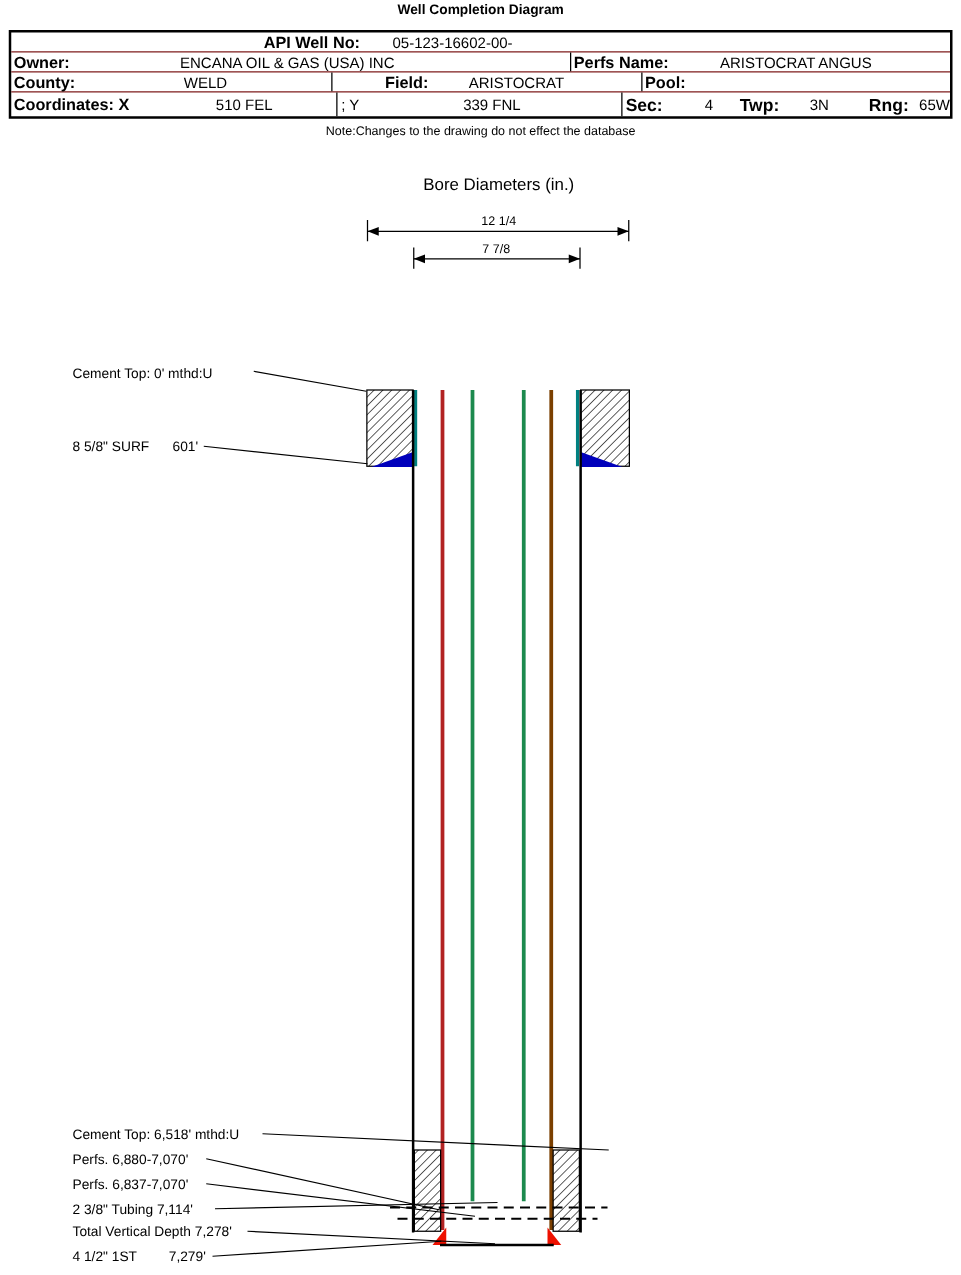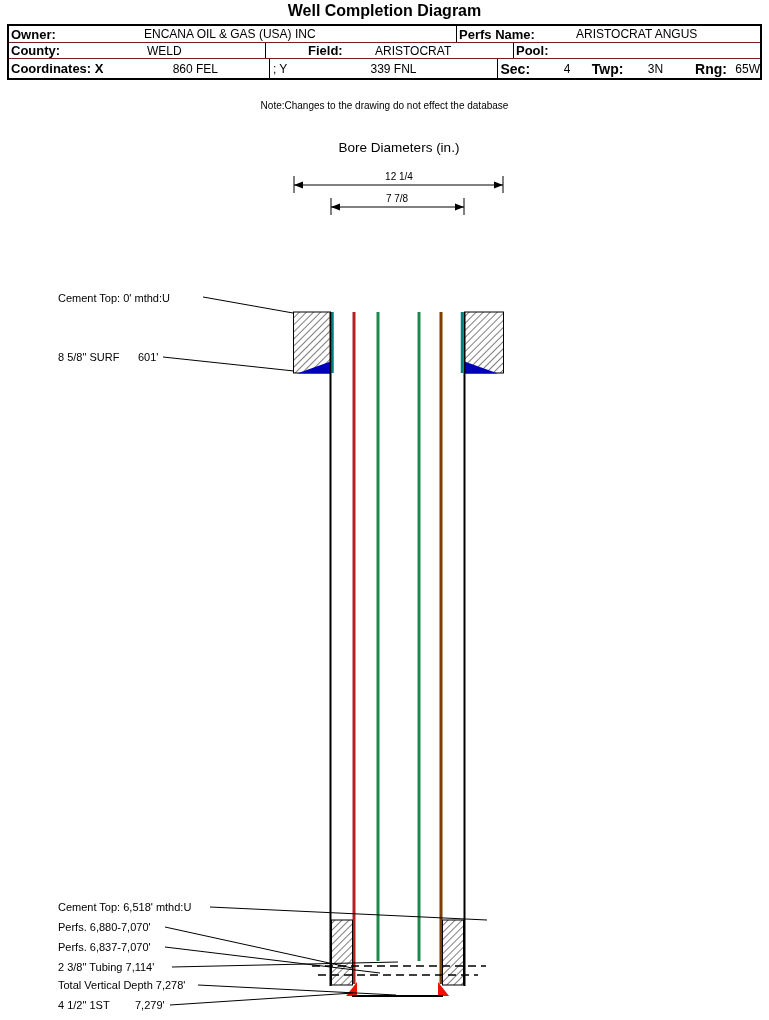--- a/index.html
+++ b/index.html
@@ -1,21 +1,21 @@
 <!DOCTYPE html>
 <html><head>
 <meta charset="utf-8">
 <style>
   * { margin:0; padding:0; box-sizing:border-box; }
   html,body { background:#fff; }
   body {
     width:769px; height:1020px; position:relative;
     font-family:"Liberation Sans", sans-serif; color:#000; overflow:hidden;
   }
-  .page-title { text-align:center; font-weight:bold; font-size:16px; padding-top:2px; }
+  .page-title { text-align:center; font-weight:bold; font-size:11px; padding-top:2px; }
 
   .hdr-table { position:absolute; left:7px; top:24px; width:755px; border:2px solid #000; background:#fff; }
   .hdr-row { display:flex; align-items:center; }
   .hdr-row + .hdr-row { border-top:1px solid #7f1d1d; }
   .r1 { height:15px; justify-content:center; gap:26px; padding-right:150px; }
   .r2 { height:16px; }
   .r3 { height:16px; }
   .r4 { height:20px; }
   .lbl { font-weight:bold; font-size:13px; white-space:nowrap; padding-left:2px; }
   .lbl-lg { font-weight:bold; font-size:14px; white-space:nowrap; padding-left:3px; }
@@ -32,37 +32,41 @@
   .t13 { font-size:13.5px; }
   .t10 { font-size:10px; }
   .t11 { font-size:11px; }
 </style>
 </head>
 <body>
 
 <div class="page-title">Well Completion Diagram</div>
 
 <div class="hdr-table">
+  <div class="hdr-row r1">
+    <span class="lbl">API Well No:</span>
+    <span class="val">05-123-16602-00-</span>
+  </div>
   <div class="hdr-row r2">
     <span class="lbl cell" style="width:135px;">Owner:</span>
     <span class="val cell" style="width:312px;">ENCANA OIL &amp; GAS (USA) INC</span>
     <span class="lbl bl" style="width:118px;">Perfs Name:</span>
     <span class="val cell" style="flex:1; padding-left:2px;">ARISTOCRAT ANGUS</span>
   </div>
   <div class="hdr-row r3">
     <span class="lbl cell" style="width:130px;">County:</span>
     <span class="val cell" style="width:126px; padding-left:8px;">WELD</span>
     <span class="lbl bl" style="width:100px;padding-left:42px;">Field:</span>
     <span class="val cell" style="width:148px; padding-left:10px;">ARISTOCRAT</span>
     <span class="lbl bl" style="width:80px;">Pool:</span>
     <span class="val cell" style="flex:1;"></span>
   </div>
   <div class="hdr-row r4">
     <span class="lbl cell" style="width:115px;">Coordinates: X</span>
-    <span class="val c" style="width:150px;">860 FEL</span>
+    <span class="val c" style="width:150px;">510 FEL</span>
     <span class="val bl" style="width:22px; padding-left:3px;">; Y</span>
     <span class="val c" style="width:210px;">339 FNL</span>
     <span class="lbl-lg bl" style="width:50px;">Sec:</span>
     <span class="val c" style="width:44px;">4</span>
     <span class="lbl-lg cell" style="width:48px;">Twp:</span>
     <span class="val c" style="width:40px;">3N</span>
     <span class="lbl-lg cell" style="width:44px;margin-left:17px;">Rng:</span>
     <span class="val c" style="flex:1;">65W</span>
   </div>
 </div>

